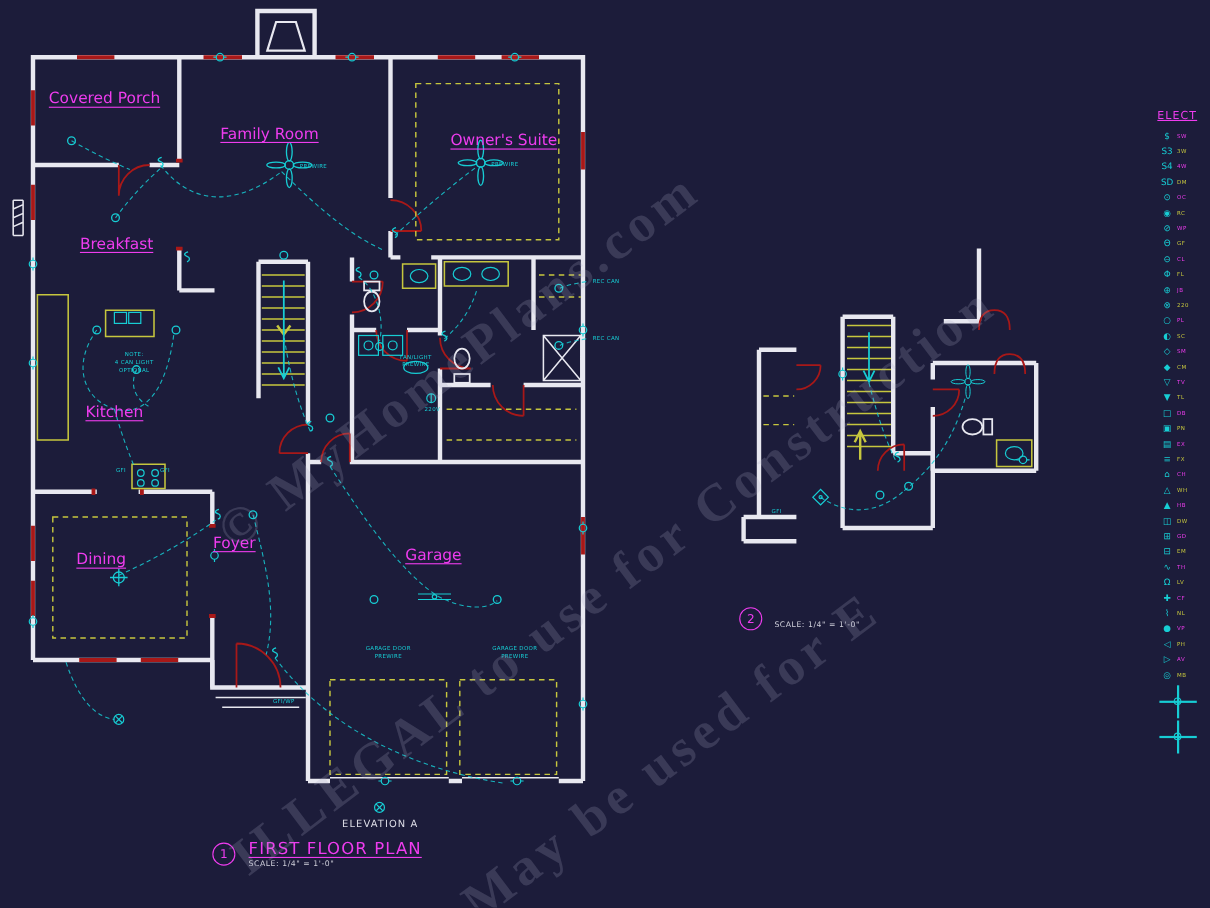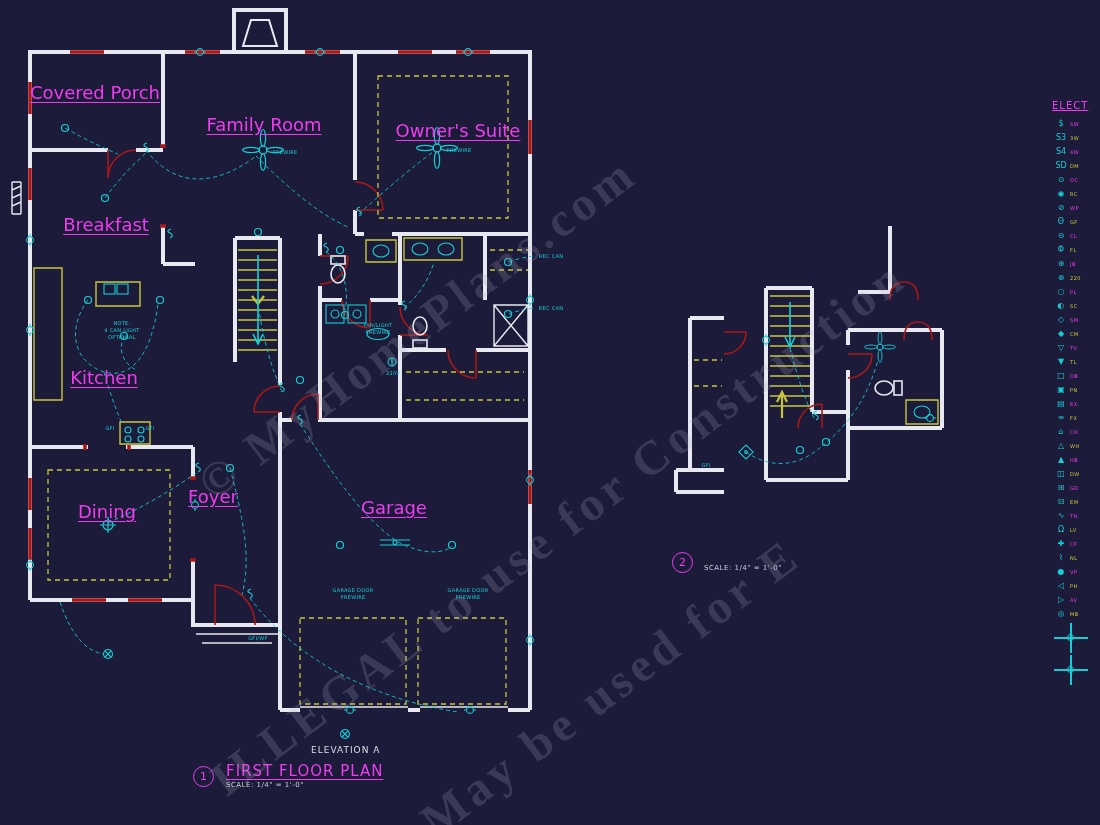--- a/index.html
+++ b/index.html
@@ -6,21 +6,21 @@
     --bg:#1c1c3a; --wall:#e8e8f0; --cyan:#17cdd4; --red:#a81818;
     --yel:#c6c63e; --mag:#ee3cee;
   }
   *{margin:0;padding:0;box-sizing:border-box;}
   html,body{width:1100px;height:825px;overflow:hidden;background:var(--bg);}
   .stage{position:relative;width:1100px;height:825px;background:var(--bg);
          font-family:"DejaVu Sans",sans-serif;}
   svg.plan{position:absolute;left:0;top:0;}
   .overlay{position:absolute;left:0;top:0;width:1100px;height:825px;pointer-events:none;}
   .room{position:absolute;transform:translateX(-50%);color:var(--mag);
-        font-size:18px;text-decoration:underline;text-underline-offset:3px;white-space:nowrap;}
+        font-size:14px;text-decoration:underline;text-underline-offset:3px;white-space:nowrap;}
   .tiny{position:absolute;transform:translateX(-50%);color:var(--cyan);
         font-size:5px;line-height:6px;white-space:nowrap;letter-spacing:.3px;text-align:center;}
   .wtiny{position:absolute;color:#dcdce6;font-size:9px;letter-spacing:1px;white-space:nowrap;}
   .ptitle{position:absolute;color:var(--mag);font-size:15px;letter-spacing:1px;
           text-decoration:underline;text-underline-offset:3px;white-space:nowrap;}
   .ptitle.small{font-size:14px;}
   .pscale{position:absolute;color:#cfcfda;font-size:7px;letter-spacing:.5px;white-space:nowrap;}
   .numcircle{position:absolute;width:21px;height:21px;border:1.6px solid var(--mag);
              border-radius:50%;color:var(--mag);font-size:11px;display:flex;
              align-items:center;justify-content:center;}
@@ -273,25 +273,25 @@
       <path d="M282,392 C268,360 262,330 258,305"></path>
       <path d="M746,452 C772,470 800,466 822,446"></path>
       <path d="M822,446 C850,424 868,396 878,360"></path>
       <path d="M790,348 C798,380 806,402 814,418"></path>
     </g>
   </svg>
 
   <div class="overlay">
 
     <div class="room" style="left:95px;top:82px">Covered Porch</div>
-    <div class="room" style="left:264px;top:114px">Family Room</div>
+    <div class="room" style="left:245px;top:114px">Family Room</div>
     <div class="room" style="left:458px;top:120px">Owner's Suite</div>
     <div class="room" style="left:106px;top:214px">Breakfast</div>
     <div class="room" style="left:104px;top:367px">Kitchen</div>
-    <div class="room" style="left:107px;top:501px">Dining</div>
+    <div class="room" style="left:92px;top:501px">Dining</div>
     <div class="room" style="left:213px;top:486px">Foyer</div>
     <div class="room" style="left:394px;top:497px">Garage</div>
 
     <div class="tiny" style="left:285px;top:149px">PREWIRE</div>
     <div class="tiny" style="left:459px;top:147px">PREWIRE</div>
     <div class="tiny" style="left:551px;top:253px">REC CAN</div>
     <div class="tiny" style="left:551px;top:305px">REC CAN</div>
     <div class="tiny" style="left:122px;top:320px">NOTE:</div>
     <div class="tiny" style="left:122px;top:327px">4 CAN LIGHT</div>
     <div class="tiny" style="left:122px;top:334px">OPTIONAL</div>

